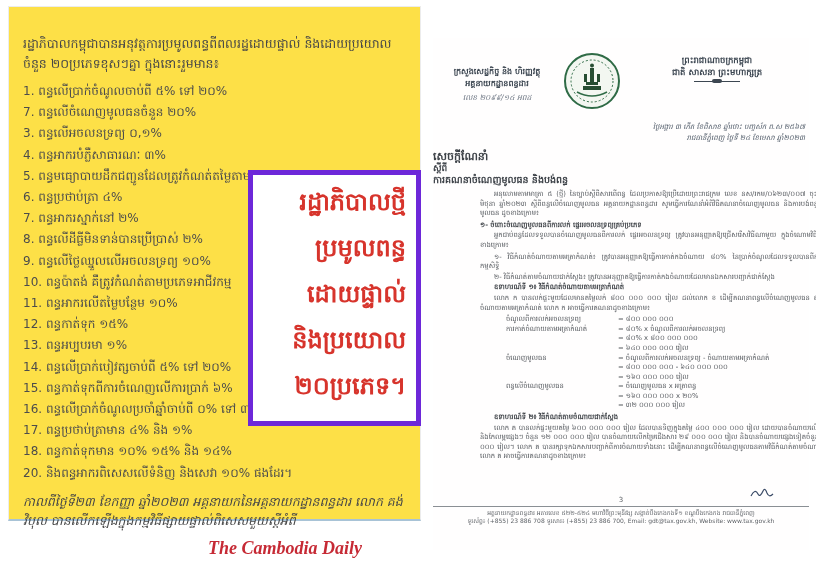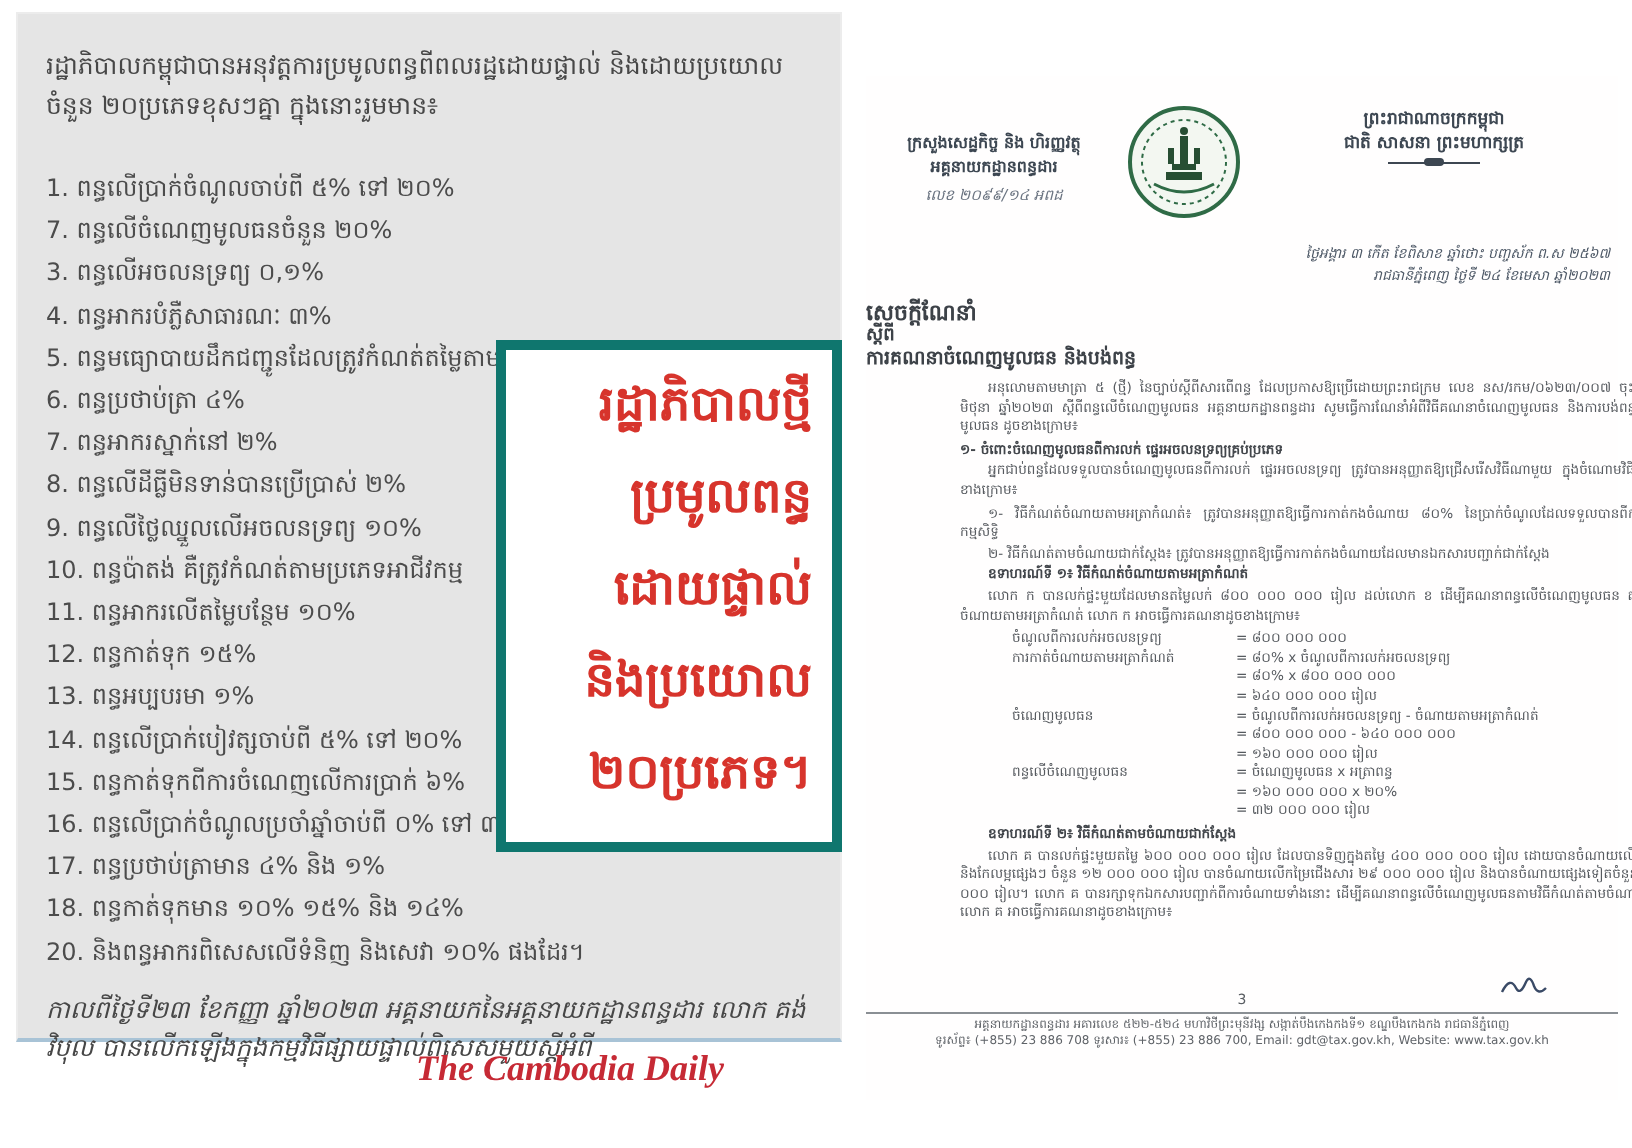--- a/index.html
+++ b/index.html
@@ -1,33 +1,33 @@
 <!DOCTYPE html>
 <html><head>
 <meta charset="utf-8">
 <style>
   html,body{margin:0;padding:0;background:#ffffff;}
   #app{position:relative;width:816px;height:574px;background:#ffffff;overflow:hidden;
        font-family:"DejaVu Sans", sans-serif;}
 
   
   .left-card{position:absolute;left:8px;top:6px;width:413px;height:515px;
-    background:#e5e5e5;border:1px solid #ececec;border-bottom:2px solid #a8c3d6;
-    box-sizing:border-box;padding:16px 14px 6px 14px;color:#4a4a4a;}
+    background:#fde047;border:1px solid #ececec;border-bottom:2px solid #a8c3d6;
+    box-sizing:border-box;padding:27px 14px 6px 14px;color:#4a4a4a;}
   .intro{font-size:12.5px;line-height:1.6;color:#474747;}
-  .tax-list{margin-top:21px;}
+  .tax-list{margin-top:7px;}
   .tax-item{font-size:12px;line-height:21.2px;white-space:nowrap;overflow:hidden;color:#4c4c4c;}
   .closing{margin-top:8px;font-size:12.5px;line-height:1.55;color:#474747;font-style:italic;}
-  .brand{position:absolute;left:140px;top:524px;width:290px;text-align:center;
+  .brand{position:absolute;left:140px;top:538px;width:290px;text-align:center;
     font-family:"Liberation Serif", serif;font-style:italic;font-weight:bold;
     font-size:18px;color:#c62a35;}
 
   
   .stamp{position:absolute;left:248px;top:170px;width:173px;height:256px;
-    background:#ffffff;border:5px solid #0f766e;box-sizing:border-box;
+    background:#ffffff;border:5px solid #6d28d9;box-sizing:border-box;
     color:#d7342c;font-weight:bold;font-size:24px;line-height:46px;
     text-align:right;padding:4px 10px 0 4px;z-index:5;}
 
   
   .doc{position:absolute;left:433px;top:38px;width:376px;height:512px;
     background:#fffefe;color:#54585c;}
   .ministry{position:absolute;left:0px;top:28px;width:128px;text-align:center;
     font-weight:bold;font-size:8px;line-height:12px;color:#3d4752;}
   .ministry .ref{font-weight:normal;font-style:italic;font-size:7.5px;color:#6a7380;margin-top:2px;}
   .seal{position:absolute;left:130px;top:14px;width:58px;height:58px;}

